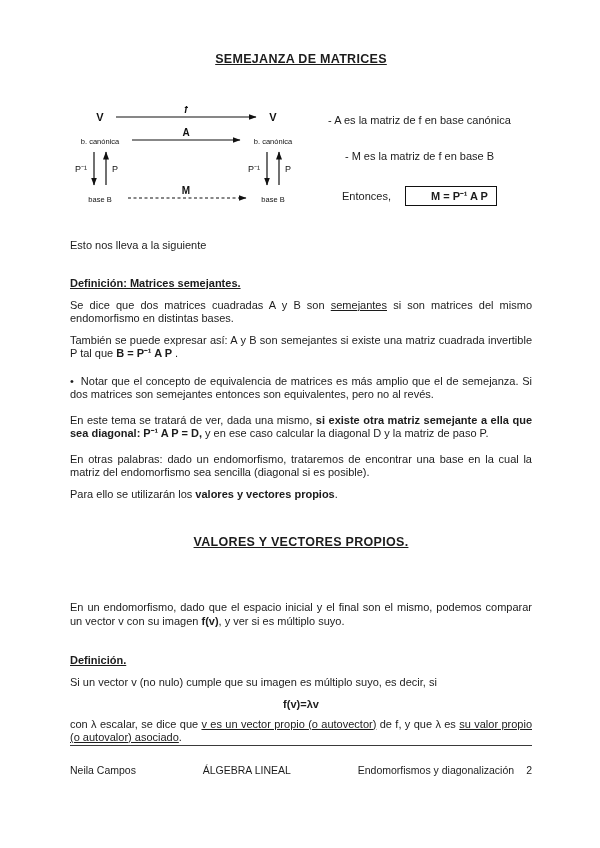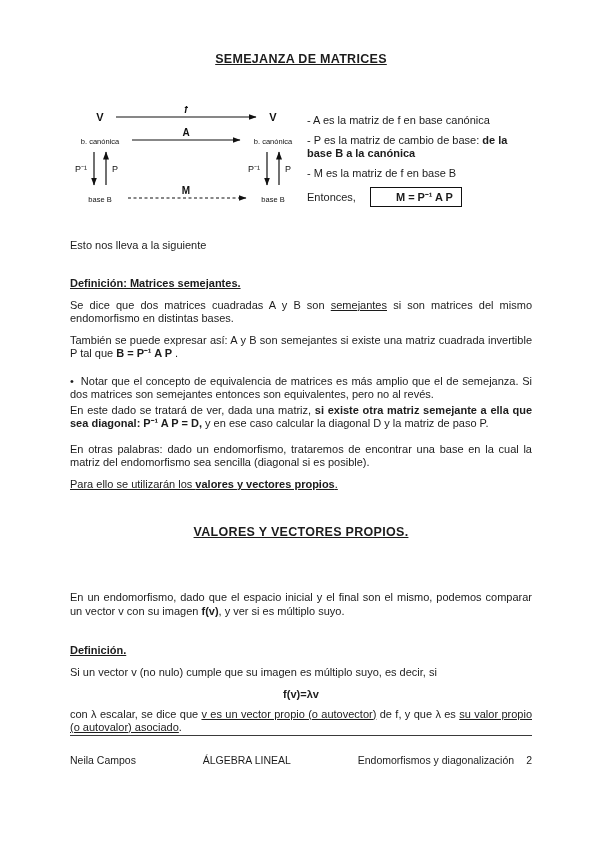--- a/index.html
+++ b/index.html
@@ -10,25 +10,25 @@
   .title { text-align:center; font-weight:bold; text-decoration:underline; font-size:12.5px; letter-spacing:.3px; margin-bottom:40px; }
   .section-title { text-align:center; font-weight:bold; text-decoration:underline; font-size:12.5px; letter-spacing:.3px; margin-bottom:52px; }
 
   .para { font-size:11px; line-height:13.5px; text-align:justify; }
   .left { text-align:left; }
   .b { font-weight:bold; }
   .u { text-decoration:underline; }
   .heading { font-size:11px; font-weight:bold; text-decoration:underline; }
 
   .mb8 { margin-bottom:8px; } .mb10 { margin-bottom:10px; } .mb12 { margin-bottom:12px; }
-  .mb14 { margin-bottom:14px; } .mb18 { margin-bottom:2px; } .mb22 { margin-bottom:14px; }
-  .mb24 { margin-bottom:24px; } .mb26 { margin-bottom:26px; } .mb34 { margin-bottom:34px;text-decoration:underline; }
+  .mb14 { margin-bottom:14px; } .mb18 { margin-bottom:12px; } .mb22 { margin-bottom:14px; }
+  .mb24 { margin-bottom:24px; } .mb26 { margin-bottom:26px; } .mb34 { margin-bottom:34px; }
 
   .diagram-row { display:flex; justify-content:space-between; align-items:flex-start; margin-bottom:30px; }
-  .notes { width:225px; display:flex; flex-direction:column; gap:7px; margin-top:8px; }
+  .notes { width:225px; display:flex; flex-direction:column; gap:23px; margin-top:8px;align-items:center; }
   .notes .para { text-align:left; line-height:13px; }
   .entonces-row { display:flex; align-items:center; gap:14px; font-size:11px; }
   .formula-box { display:inline-block; border:1.6px solid #111; padding:1px 8px 2px 25px; font-weight:bold; font-size:11px; }
 
   svg text { font-family:"Liberation Sans", sans-serif; fill:#111; }
   svg line { stroke:#111; stroke-width:1.2; }
   .dg-big { font-size:11px; font-weight:bold; }
   .dg-small { font-size:7.5px; }
   .dg-lbl { font-size:10px; font-weight:bold; }
   .dg-f { font-size:10px; font-weight:bold; font-style:italic; }
@@ -79,41 +79,40 @@
       <text class="dg-p" x="215" y="66" text-anchor="start">P</text>
 
       <text class="dg-small" x="30" y="96" text-anchor="middle">base B</text>
       <text class="dg-small" x="203" y="96" text-anchor="middle">base B</text>
       <line x1="58" y1="92" x2="176" y2="92" stroke-dasharray="3 2.5" marker-end="url(#arr)"></line>
       <text class="dg-lbl" x="116" y="88" text-anchor="middle">M</text>
     </svg>
 
     <div class="notes">
       <p class="para">- A es la matriz de f en base canónica</p>
-      <p class="para"><span>- P es la matriz de cambio de base: </span><span class="b">de la base B a la canónica</span></p>
       <p class="para">- M es la matriz de f en base B</p>
       <div class="entonces-row">
         <span>Entonces,</span>
         <span class="formula-box">M = P⁻¹ A P</span>
       </div>
     </div>
 
   </div>
 
   <p class="para left mb24">Esto nos lleva a la siguiente</p>
 
   <div class="heading mb10">Definición: Matrices semejantes.</div>
 
   <p class="para mb8"><span>Se dice que dos matrices cuadradas A y B son </span><span class="u">semejantes</span><span> si son matrices del mismo endomorfismo en distintas bases.</span></p>
 
   <p class="para mb22"><span>También se puede expresar así: A y B son semejantes si existe una matriz cuadrada invertible P tal que  </span><span class="b">B = P⁻¹ A P</span><span> .</span></p>
 
   <p class="para mb18"><span class="bullet">•</span><span>Notar que el concepto de equivalencia de matrices es más amplio que el de semejanza. Si dos matrices son semejantes entonces son equivalentes, pero no al revés.</span></p>
 
-  <p class="para mb12"><span>En este dado se tratará de ver, dada una matriz, </span><span class="b">si existe otra matriz semejante a ella que sea diagonal: P⁻¹ A P = D,</span><span> y en ese caso calcular la diagonal D y la matriz de paso P.</span></p>
+  <p class="para mb12"><span>En este tema se tratará de ver, dada una mismo, </span><span class="b">si existe otra matriz semejante a ella que sea diagonal: P⁻¹ A P = D,</span><span> y en ese caso calcular la diagonal D y la matriz de paso P.</span></p>
 
   <p class="para mb8">En otras palabras: dado un endomorfismo, trataremos de encontrar una base en la cual la matriz del endomorfismo sea sencilla (diagonal si es posible).</p>
 
   <p class="para left mb34"><span>Para ello se utilizarán los </span><span class="b">valores y vectores propios</span><span>.</span></p>
 
   <div class="section-title">VALORES Y VECTORES PROPIOS.</div>
 
   <p class="para mb26"><span>En un endomorfismo, dado que el espacio inicial y el final son el mismo, podemos comparar un vector v con su imagen </span><span class="b">f(v)</span><span>, y ver si es múltiplo suyo.</span></p>
 
   <div class="heading mb10">Definición.</div>

